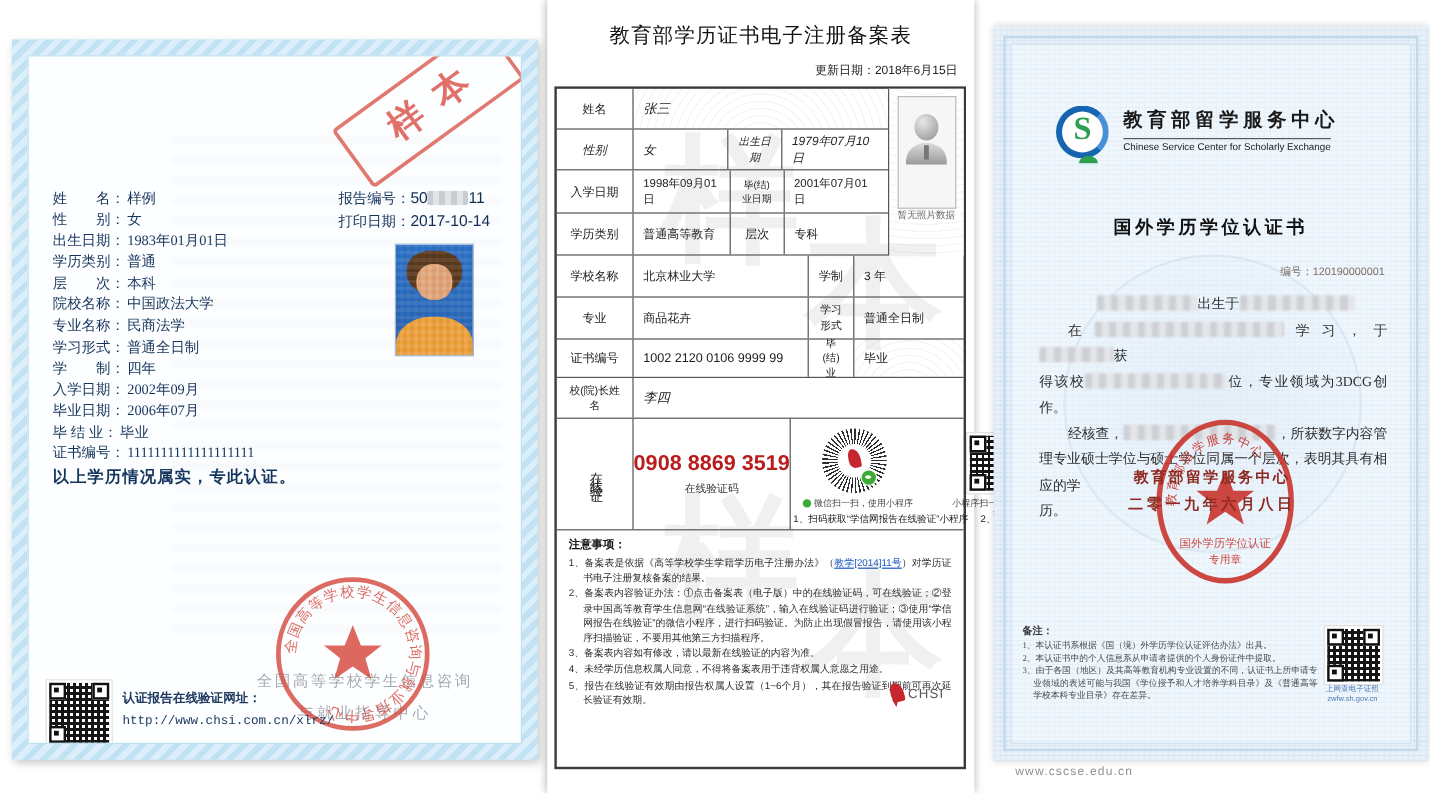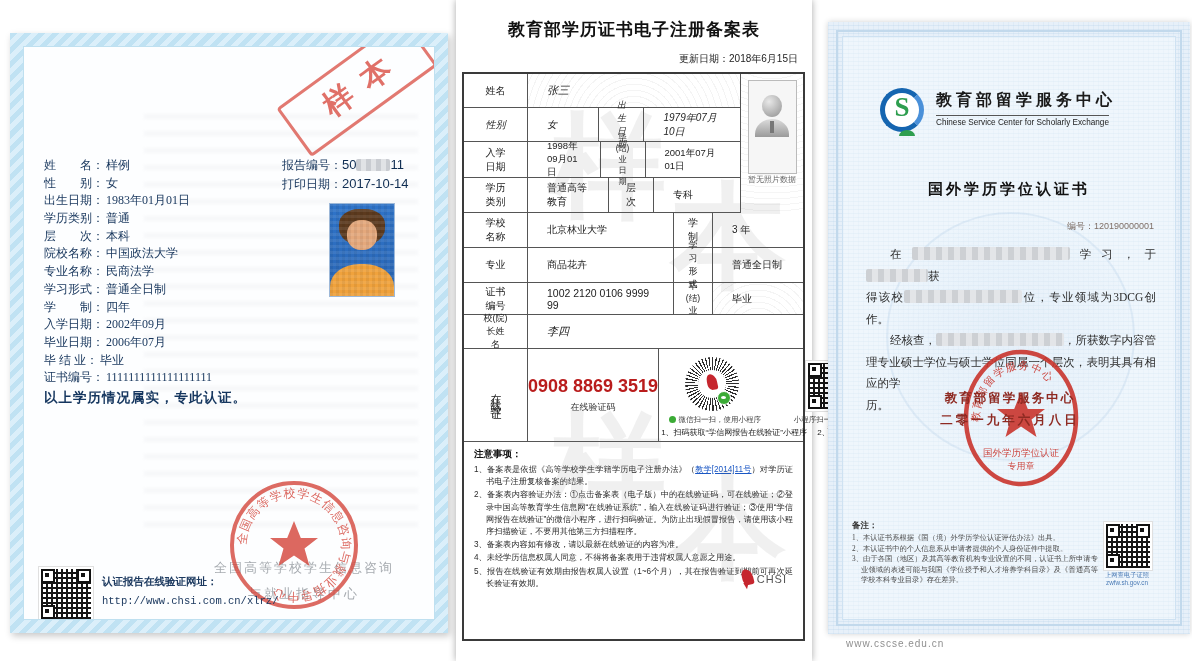--- a/index.html
+++ b/index.html
@@ -50,26 +50,26 @@
   
   .qr{background:#fff;position:relative;border:2px solid #fff;outline:1px solid #e0e0e0;
     background-image:repeating-linear-gradient(90deg,#151515 0 2px,transparent 2px 5px),
                      repeating-linear-gradient(0deg,#151515 0 2px,#fff 2px 5px);}
   .qr .f{position:absolute;width:10px;height:10px;border:2px solid #111;background:#fff;}
   .qr .f:after{content:"";position:absolute;left:2px;top:2px;width:4px;height:4px;background:#111;}
   .qr .f.tl{left:0;top:0}.qr .f.tr{right:0;top:0}.qr .f.bl{left:0;bottom:0}
   
   .doc-mid{position:absolute;left:456px;top:0;width:356px;height:661px;background:#fff;
     box-shadow:0 0 7px rgba(0,0,0,.35);font-family:"Liberation Sans",sans-serif;}
-  .mid-title{position:absolute;left:0;right:0;top:18px;text-align:center;font-size:17px;font-weight:bold;color:#111;letter-spacing:1px;}
+  .mid-title{position:absolute;left:0;right:0;top:18px;text-align:center;font-size:17px;font-weight:normal;color:#111;letter-spacing:1px;}
   .mid-updated{position:absolute;right:14px;top:52px;font-size:10px;color:#222;}
   .mid-table{position:absolute;left:6px;top:72px;width:339px;height:565px;border:2px solid #3a3a3a;background:#fff;}
   .mid-wm{position:absolute;font-size:115px;font-weight:bold;color:rgba(110,110,110,.10);z-index:5;pointer-events:none;font-family:"Liberation Serif",serif;}
   .mrow{display:flex;border-bottom:1px solid #555;box-sizing:border-box;position:relative;}
-  .mcell{box-sizing:border-box;display:flex;align-items:center;font-size:10px;color:#222;padding:0 19px;}
+  .mcell{box-sizing:border-box;display:flex;align-items:center;font-size:10px;color:#222;padding:0 8px;}
   .mlab{justify-content:center;text-align:center;flex:0 0 auto;}
   .bdr{border-right:1px solid #555;}
   .mval{flex:1 1 auto;}
   .ital{font-family:"Liberation Serif",serif;font-style:italic;font-size:11px;}
   .guill{background-image:repeating-radial-gradient(circle at 50% 160%,rgba(0,0,0,.045) 0 1px,transparent 1px 6px);}
   .photo-cell{position:absolute;right:0;top:0;width:63px;height:139px;border-left:1px solid #555;
     box-sizing:border-box;background:#fff;display:flex;flex-direction:column;align-items:center;z-index:2;
     background-image:repeating-radial-gradient(circle at 50% -40%,rgba(0,0,0,.04) 0 1px,transparent 1px 6px);}
   .photo-frame{margin-top:6px;width:47px;height:92px;border:1px solid #bbb;background:#f6f6f6;position:relative;overflow:hidden;}
   .sil-head{position:absolute;left:13px;top:14px;width:20px;height:22px;border-radius:50%;
@@ -327,20 +327,23 @@
         <div class="r-logo-leaf"></div>
       </div>
       <div class="r-org-cn">教育部留学服务中心</div>
       <div class="r-org-en">Chinese Service Center for Scholarly Exchange</div>
     </div>
 
     <div class="r-title">国外学历学位认证书</div>
     <div class="r-serial">编号：120190000001</div>
 
     <div class="r-body">
+      <div style="padding-left:48px;">
+        <span class="bl" style="width:84px"></span><span>出生于</span><span class="bl" style="width:96px"></span>
+      </div>
       <div style="text-indent:24px;">
         <span>在</span><span class="bl" style="width:158px"></span><span>学习，于</span><span class="bl" style="width:62px"></span><span>获</span>
       </div>
       <div>
         <span>得该校</span><span class="bl" style="width:118px"></span><span>位，专业领域为3DCG创作。</span>
       </div>
       <div style="text-indent:24px;">
         <span>经核查，</span><span class="bl" style="width:128px"></span><span>，所获数字内容管</span>
       </div>
       <div>理专业硕士学位与硕士学位同属一个层次，表明其具有相应的学</div>

